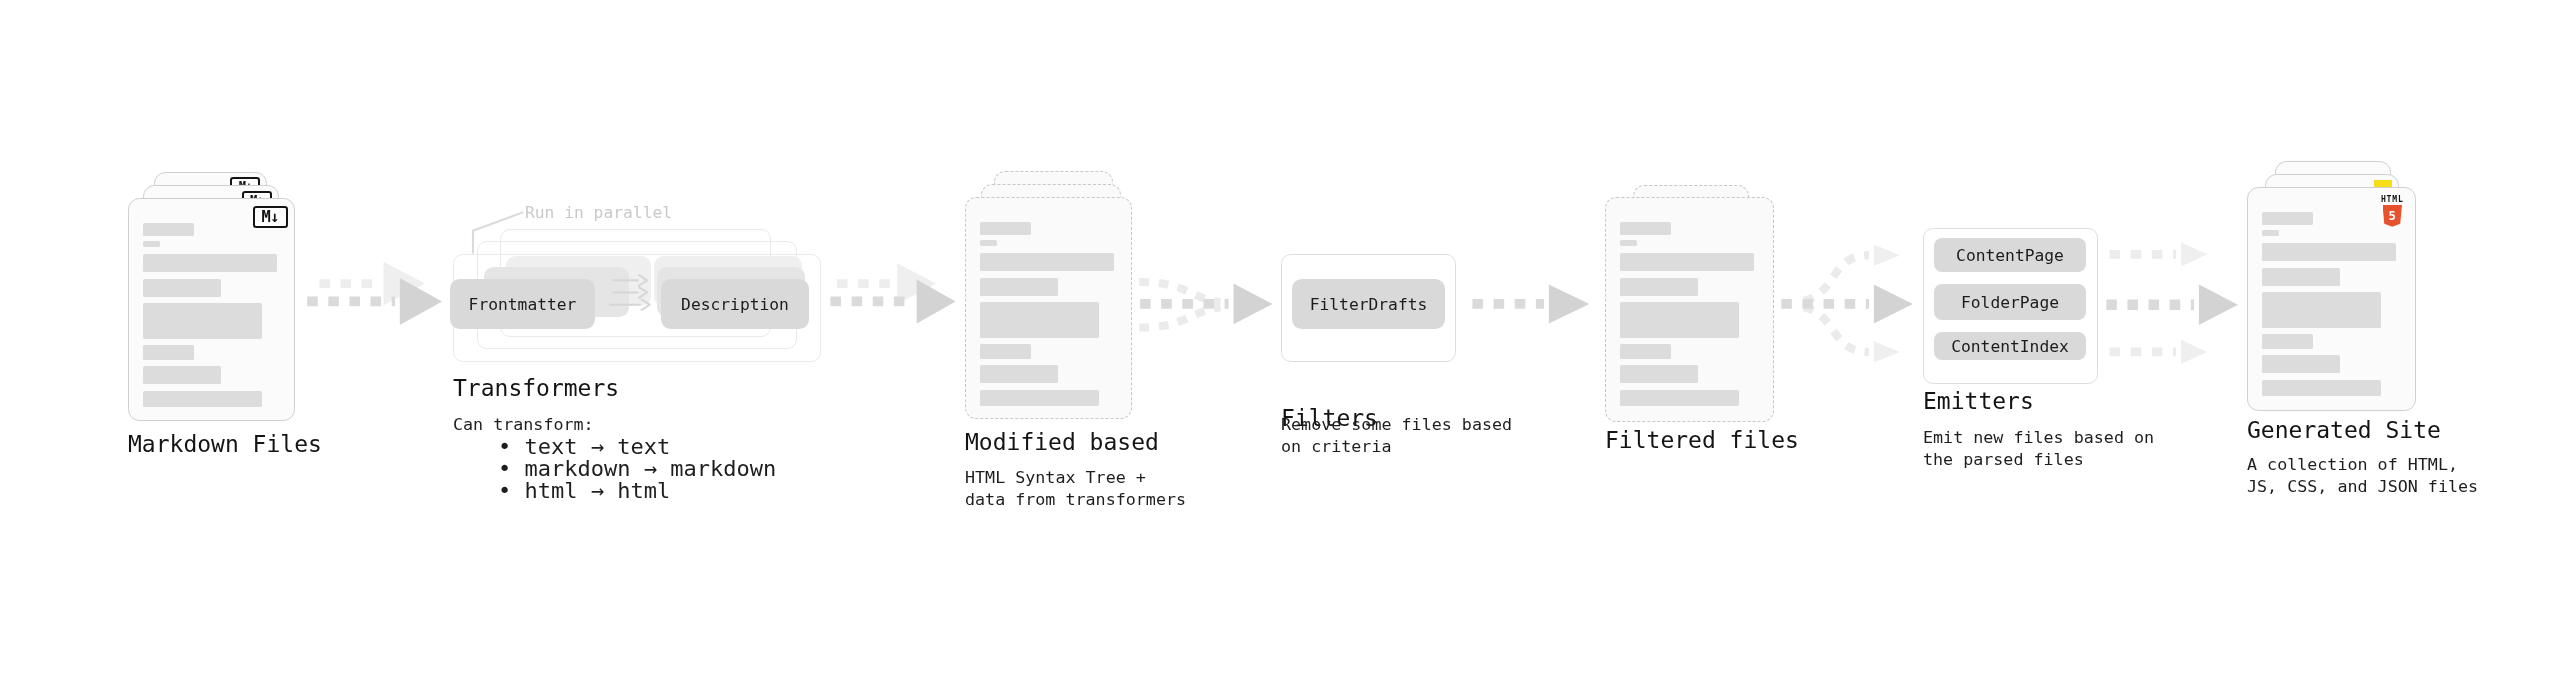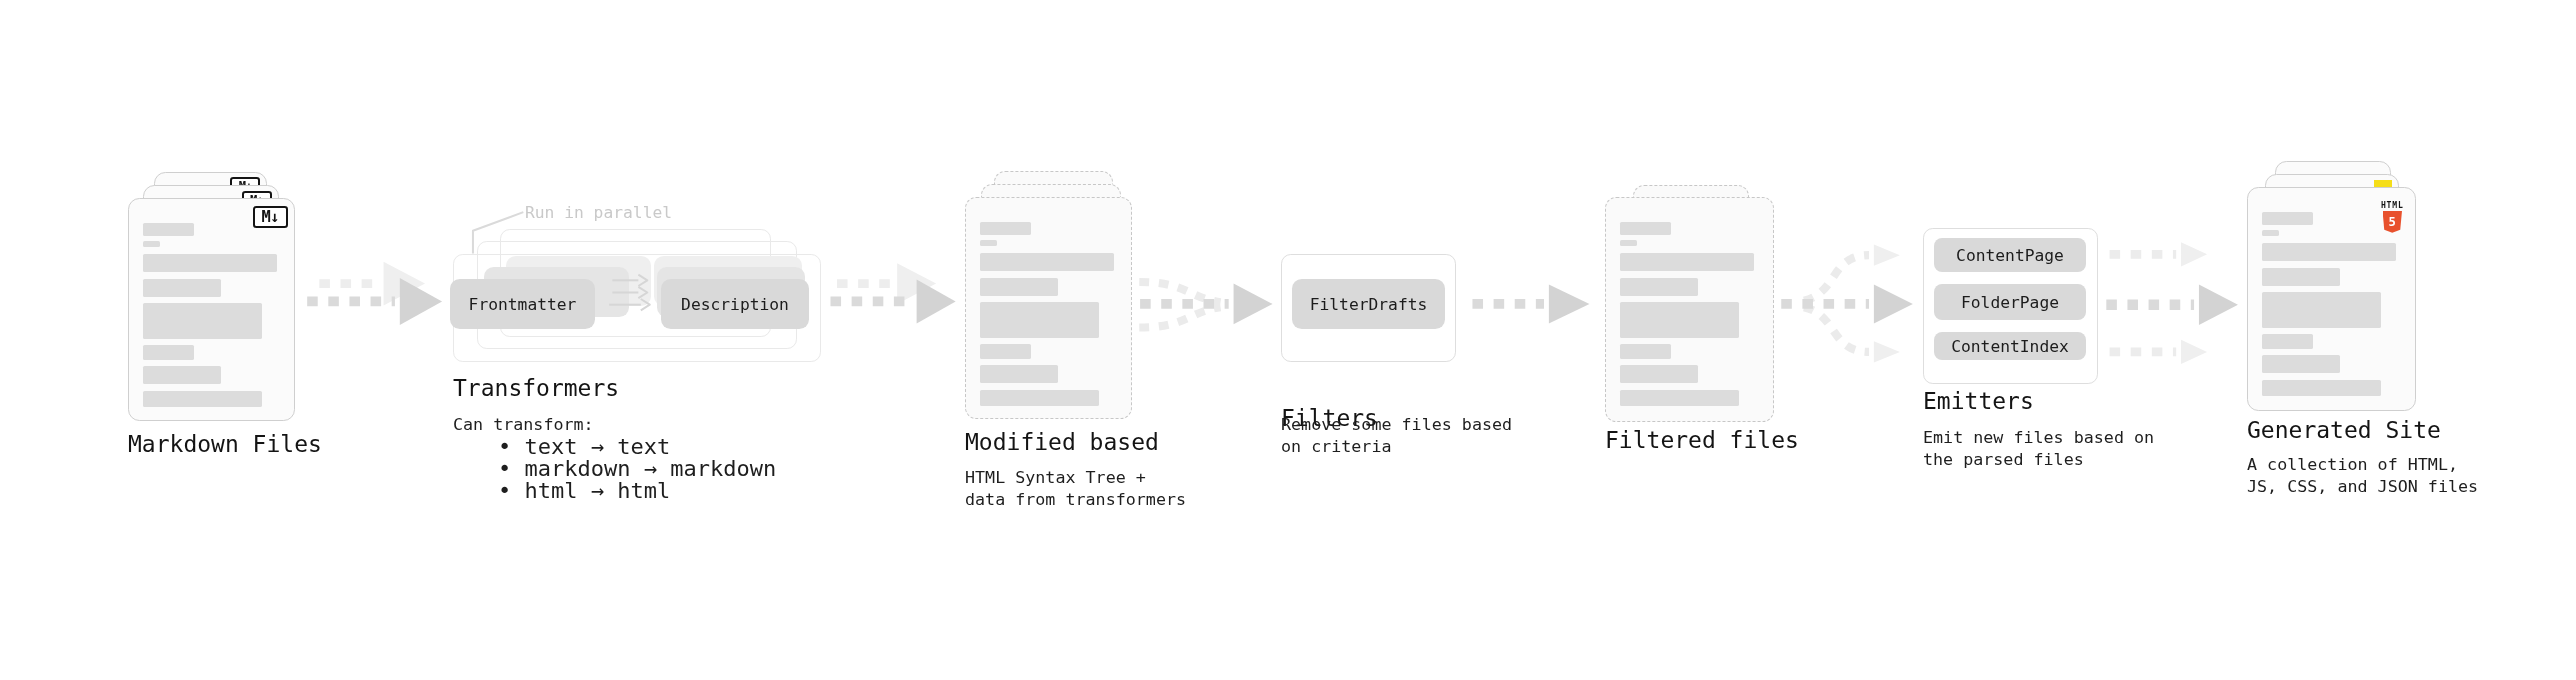--- a/index.html
+++ b/index.html
@@ -43,21 +43,21 @@
 
   .mdicon{position:absolute;display:flex;align-items:center;justify-content:center;background:#ffffff;
           border:2.4px solid #141414;border-radius:3.3px;font-weight:bold;color:#141414;z-index:4;}
   .mdicon.big{width:31px;height:18px;font-size:15.4px;right:6.5px;top:7.3px;letter-spacing:-0.8px;}
   .mdicon.sm{width:26px;height:14px;font-size:12.2px;border-width:2px;letter-spacing:-0.8px;}
 
   .cssicon{position:absolute;right:6.5px;top:12px;z-index:1;}
   .cssicon .t{font-size:8.1px;font-weight:bold;color:#141414;letter-spacing:0.4px;line-height:8.1px;}
   .cssicon .u{width:19.5px;height:3.3px;background:#2b6de8;margin-top:0.8px;}
   .jsicon{position:absolute;right:6.5px;top:4.9px;width:18px;height:7.3px;background:#f5de19;z-index:2;}
-  .htmlbadge{position:absolute;right:11.4px;top:13px;text-align:right;z-index:4;}
+  .htmlbadge{position:absolute;right:11.4px;top:7px;text-align:right;z-index:4;}
   .htmlbadge .t{font-size:8.1px;font-weight:bold;color:#141414;letter-spacing:0.8px;line-height:9px;}
   .htmlbadge .shield{width:19.5px;height:22px;margin:0.8px auto 0;background:#e8512d;
       clip-path:polygon(0 0,100% 0,91% 86%,50% 100%,9% 86%);
       display:flex;align-items:center;justify-content:center;
       color:#fff;font-size:12.2px;font-weight:bold;}
 </style>
 </head>
 <body>
 
 <div class="stage">

